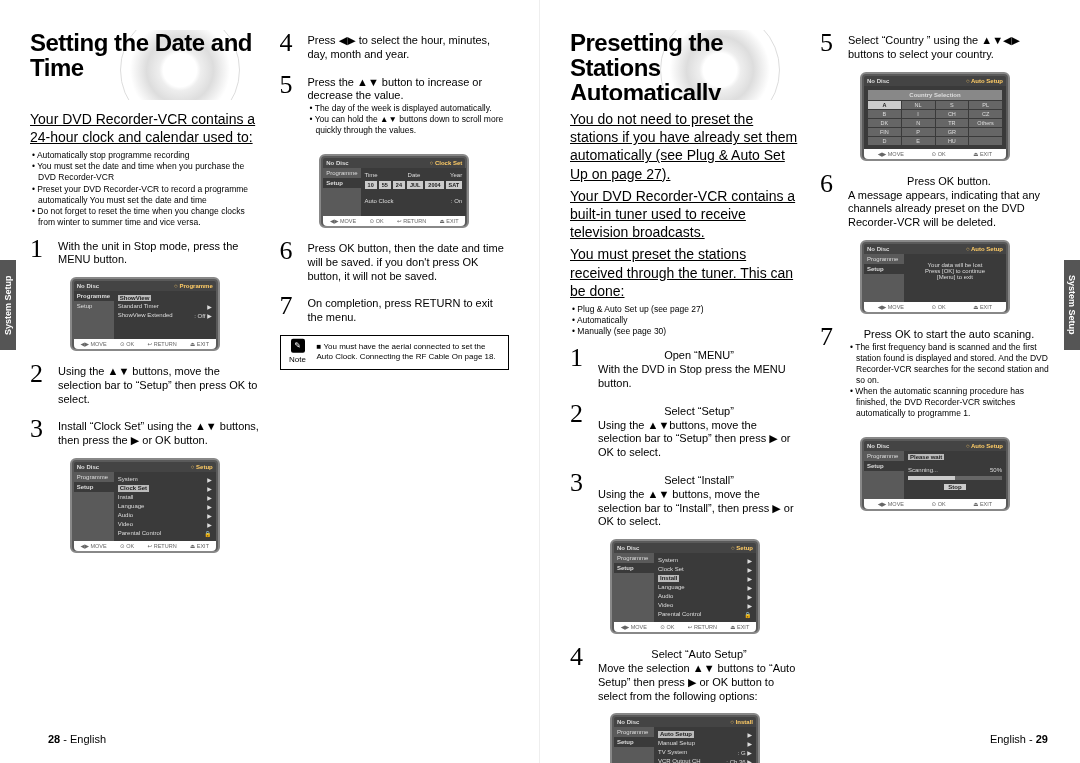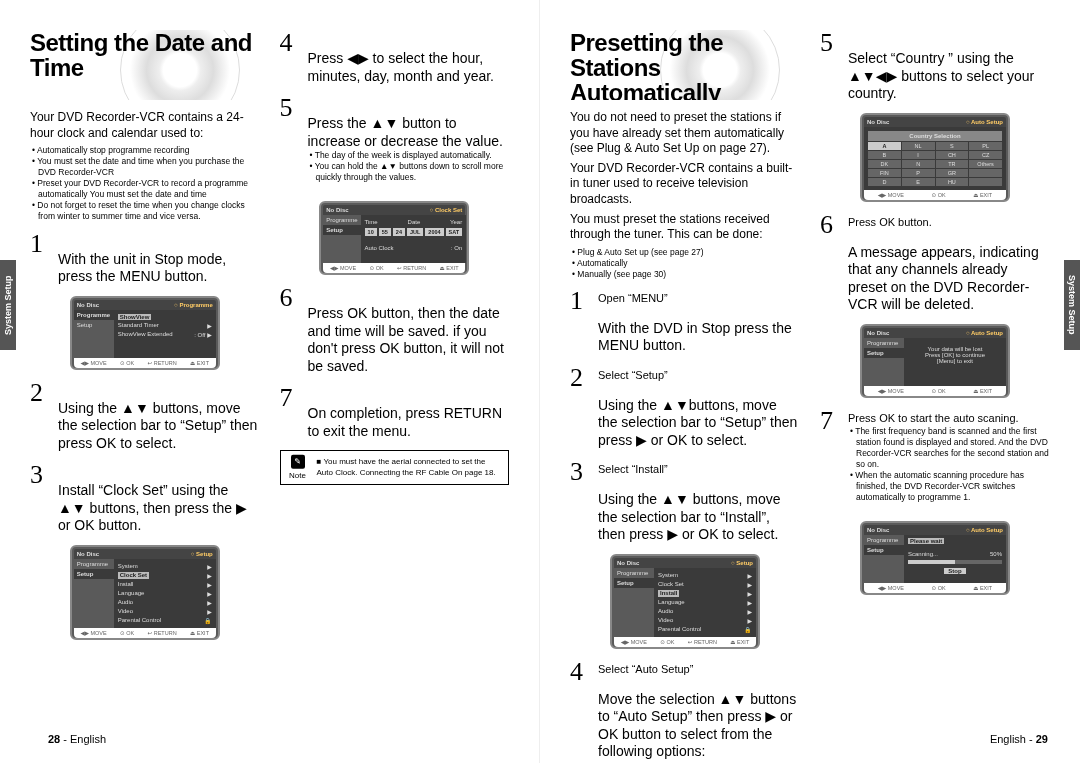--- a/index.html
+++ b/index.html
@@ -56,36 +56,36 @@
   }
   .main-title {
     position: relative;
     font-size: 24px;
     font-weight: bold;
     line-height: 1.05;
     font-family: Arial, sans-serif;
     letter-spacing: -0.5px;
   }
 
-  p.intro { font-size: 12px; line-height: 1.3; margin-bottom: 4px; }
+  p.intro { font-size: 14px; line-height: 1.3; margin-bottom: 4px; text-decoration: underline; }
   ul.bullets { list-style: none; margin-bottom: 8px; }
   ul.bullets li { font-size: 8.5px; line-height: 1.3; text-indent: -6px; padding-left: 8px; }
   ul.bullets li::before { content: "• "; }
 
   .step { display: flex; gap: 8px; margin-bottom: 10px; }
   .step-num {
     font-size: 26px;
     font-weight: normal;
     line-height: 1;
     font-family: Georgia, serif;
     min-width: 20px;
   }
   .step-body { flex: 1; padding-top: 4px; }
-  .step-title { font-size: 11px; margin-bottom: 2px; }
-  .step-text { font-size: 14px; line-height: 1.25; margin-top: 16px; }
+  .step-title { font-size: 11px; margin-bottom: 2px; text-align: center; }
+  .step-text { font-size: 11px; line-height: 1.25; }
 
   
   .osd {
     width: 150px;
     margin: 6px auto 10px;
     border: 2px solid #888;
     border-radius: 6px;
     background: #5a5a5a;
     padding: 2px 2px 0 2px;
     color: #ddd;

